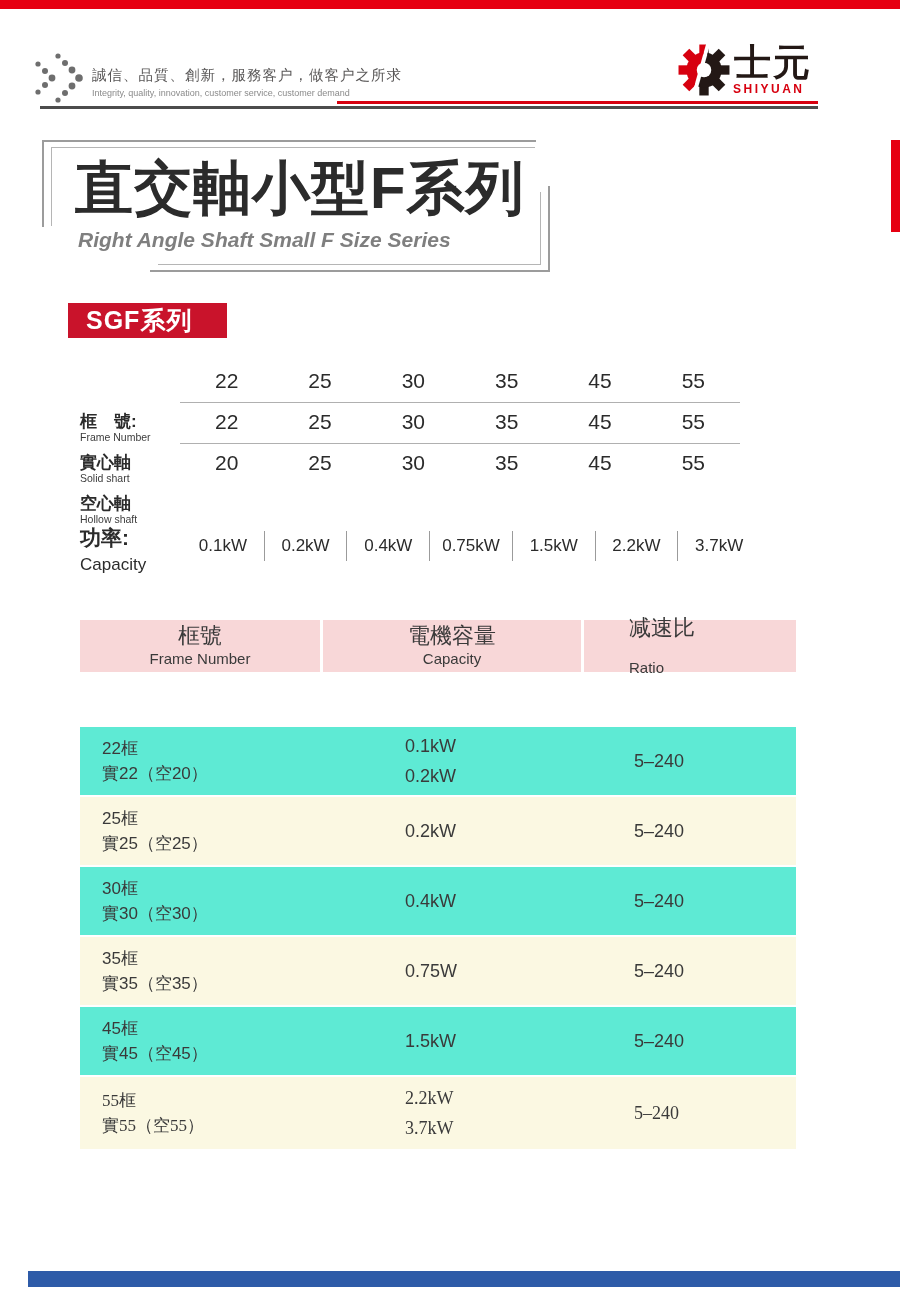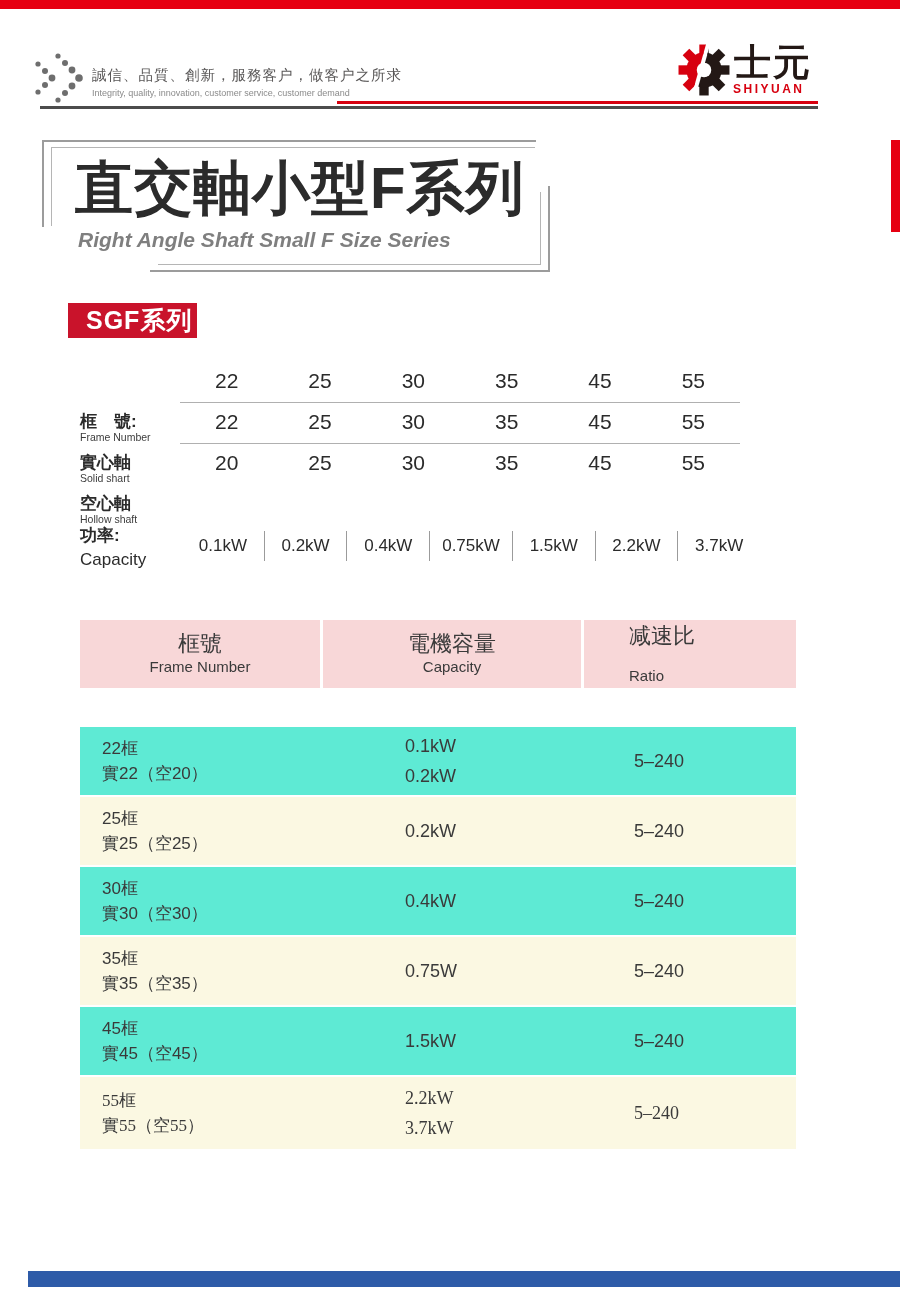--- a/index.html
+++ b/index.html
@@ -25,43 +25,43 @@
   
   .br{border:0 solid #9c9c9c;}
   .frame-tl-o{left:42px;top:140px;width:492px;height:85px;border-top-width:2px;border-left-width:2px;}
   .frame-tl-i{left:51px;top:147px;width:483px;height:78px;border-top-width:1px;border-left-width:1px;border-color:#b5b5b5;}
   .frame-br-o{left:150px;top:186px;width:398px;height:84px;border-bottom-width:2px;border-right-width:2px;}
   .frame-br-i{left:158px;top:192px;width:382px;height:72px;border-bottom-width:1px;border-right-width:1px;border-color:#b5b5b5;}
   .main-title{left:75px;top:150px;font-size:58px;font-weight:bold;color:#2b2b2b;letter-spacing:1px;white-space:nowrap;}
   .sub-title{left:78px;top:228px;font-size:21px;font-weight:bold;font-style:italic;color:#7f7f7f;white-space:nowrap;}
 
   
-  .badge{left:68px;top:303px;width:129px;height:35px;background:#c9132b;color:#fff;
+  .badge{left:68px;top:303px;width:159px;height:35px;background:#c9132b;color:#fff;
          font-size:25px;font-weight:bold;line-height:35px;padding-left:18px;box-sizing:border-box;letter-spacing:1px;}
 
   
   .spec-row{left:80px;width:660px;height:38px;display:flex;}
   .spec-label{width:100px;flex:0 0 100px;margin-top:48px;}
   .spec-label .zh{font-size:17px;font-weight:bold;color:#2b2b2b;line-height:19px;}
   .spec-label .en{font-size:10.5px;color:#3c3c3c;line-height:12px;}
   .spec-vals{flex:1;display:flex;align-items:center;margin-top:-4px;}
   .spec-vals span{flex:1;text-align:center;font-size:21px;color:#2b2b2b;}
   .spec-line{left:180px;width:560px;height:1px;background:#b0b0b0;}
 
   
   .cap-label{left:80px;top:524px;}
-  .cap-label .zh{font-size:17px;font-weight:bold;}
+  .cap-label .zh{font-size:21px;font-weight:bold;}
   .cap-label .en{font-size:17px;margin-top:3px;}
   .cap-vals{left:182px;top:528px;width:578px;height:36px;display:flex;align-items:center;}
   .cap-vals .v{flex:1;text-align:center;font-size:17px;color:#2b2b2b;}
   .cap-div{width:1px;height:30px;background:#9b9b9b;}
 
   
   .tbl-head{left:80px;top:620px;width:716px;height:72px;display:flex;}
-  .th{background:#f8d7d8;display:flex;flex-direction:column;justify-content:center;align-items:center;height:68px;}
+  .th{background:#f8d7d8;display:flex;flex-direction:column;justify-content:center;align-items:center;height:52px;}
   .th .zh{font-size:22px;color:#3a3a3a;font-weight:500;line-height:26px;}
   .th .en{font-size:15px;color:#3a3a3a;line-height:20px;}
   .th1{width:240px;margin-right:3px;}
   .th2{width:258px;margin-right:3px;}
   .th3{width:212px;align-items:flex-start;padding-left:45px;box-sizing:border-box;gap:17px;}
 
   .tbl-body{left:80px;top:727px;width:716px;}
   .tr{display:flex;height:68px;margin-bottom:2px;}
   .tr.last{height:72px;margin-bottom:3px;font-family:Liberation Serif, serif;}
   .tr.blue{background:#5eead4;}

